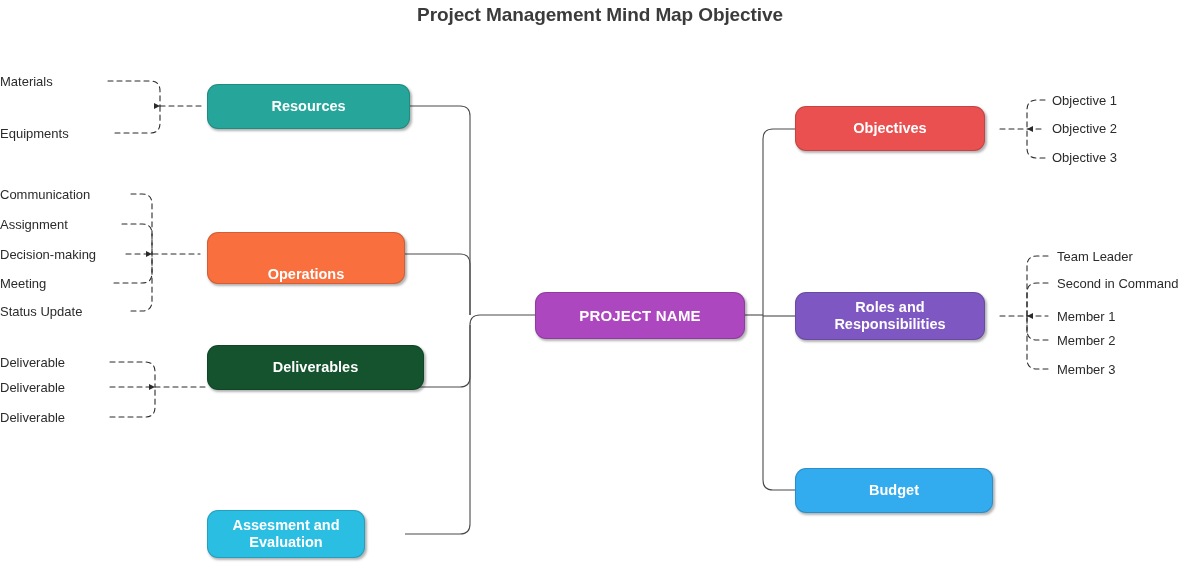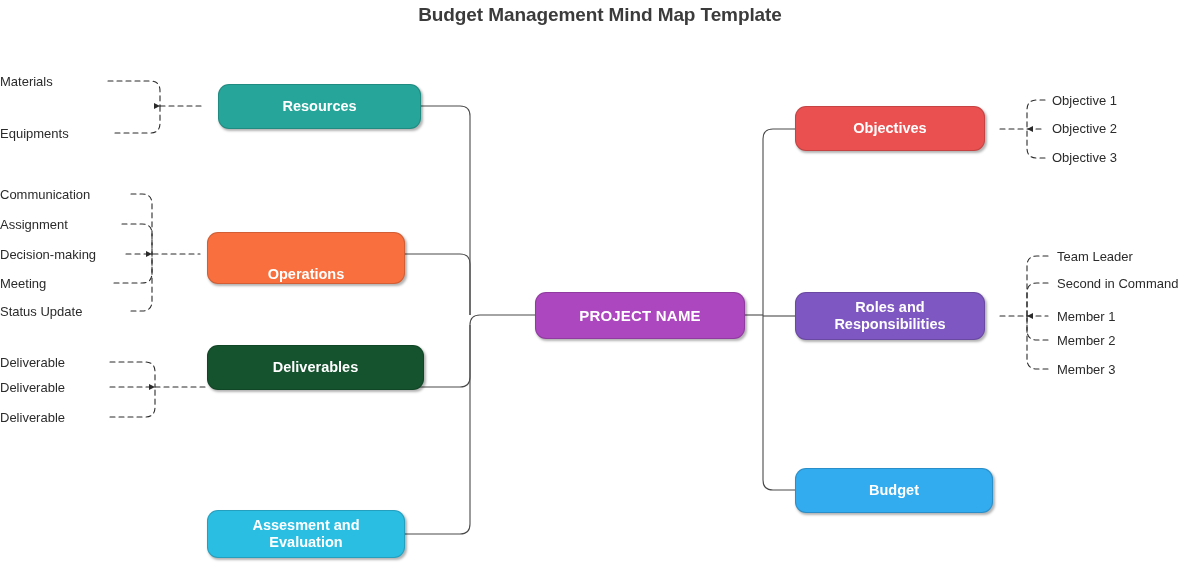--- a/index.html
+++ b/index.html
@@ -59,21 +59,21 @@
     line-height: 1;
   }
   .leaf.right { text-align: left; }
   .leaf.left  { text-align: left; }
 </style>
 </head>
 <body>
 
 <div id="canvas">
 
-  <div id="title">Budget Management Mind Map Template</div>
+  <div id="title">Project Management Mind Map Objective</div>
 
   <svg class="links" viewBox="0 0 1200 565">
     <g fill="none" stroke="#4a4a4a" stroke-width="1.1">
 
       <path d="M470,325 Q470,315 480,315 L535,315"></path>
 
       <path d="M410,106 L460,106 Q470,106 470,116 L470,315"></path>
 
       <path d="M405,254 L460,254 Q470,254 470,264 L470,315"></path>
 
@@ -123,33 +123,33 @@
       <polygon points="155,387 149,384 149,390"></polygon>
       <polygon points="1027,129 1033,126 1033,132"></polygon>
       <polygon points="1027,316 1033,313 1033,319"></polygon>
     </g>
   </svg>
 
   <div class="node center" style="left:535px; top:292px; width:210px; height:47px; background:#AC47BF;">
     <span>PROJECT NAME</span>
   </div>
 
-  <div class="node" style="left:218px; top:84px; width:203px; height:45px; background:#26A69A;">
+  <div class="node" style="left:207px; top:84px; width:203px; height:45px; background:#26A69A;">
     <span>Resources</span>
   </div>
 
   <div class="node" style="left:207px; top:232px; width:198px; height:52px; background:#F9703E;align-items:flex-end;">
     <span>Operations</span>
   </div>
 
   <div class="node" style="left:207px; top:345px; width:217px; height:45px; background:#14532d;">
     <span>Deliverables</span>
   </div>
 
-  <div class="node" style="left:207px; top:510px; width:198px; height:48px; background:#2BBEE3;">
+  <div class="node" style="left:207px; top:510px; width:158px; height:48px; background:#2BBEE3;">
     <span>
       <span>Assesment and</span><br>
       <span>Evaluation</span>
     </span>
   </div>
 
   <div class="node" style="left:795px; top:106px; width:190px; height:45px; background:#EB5050;">
     <span>Objectives</span>
   </div>
 

